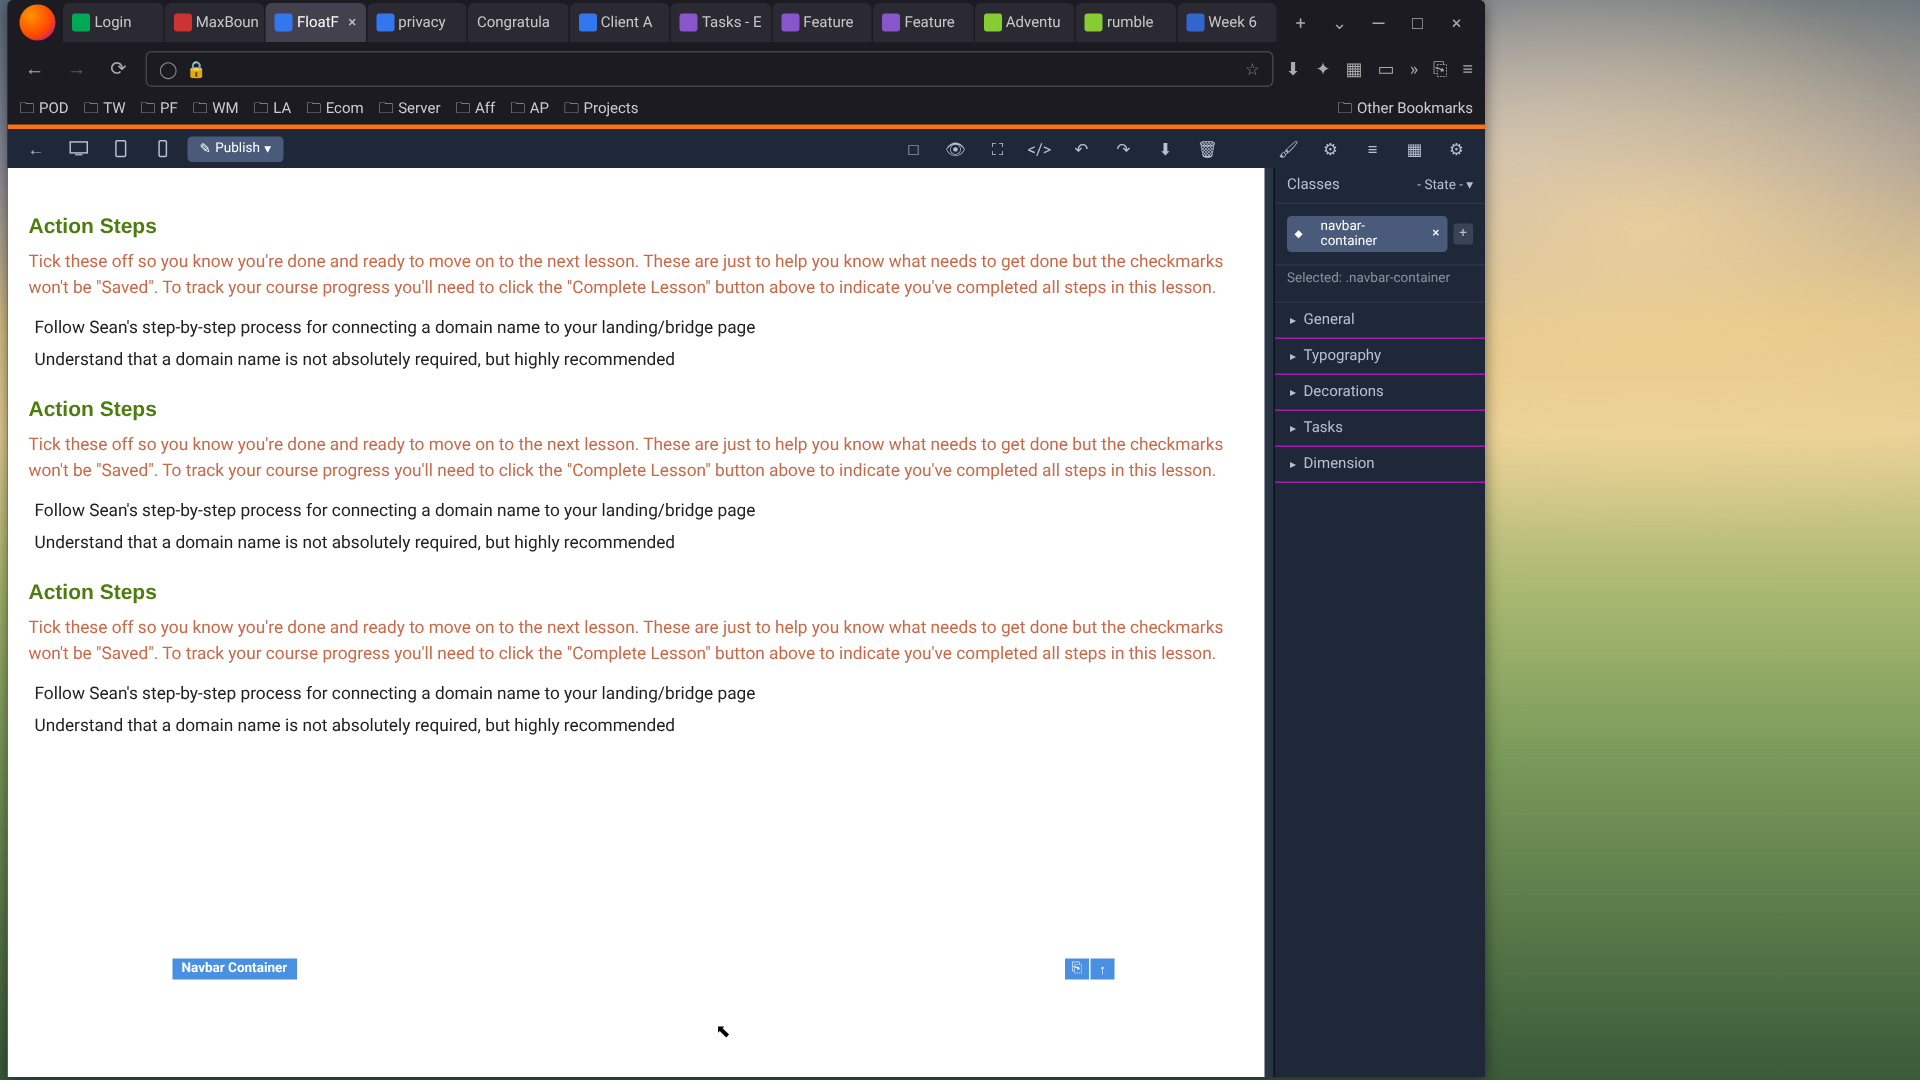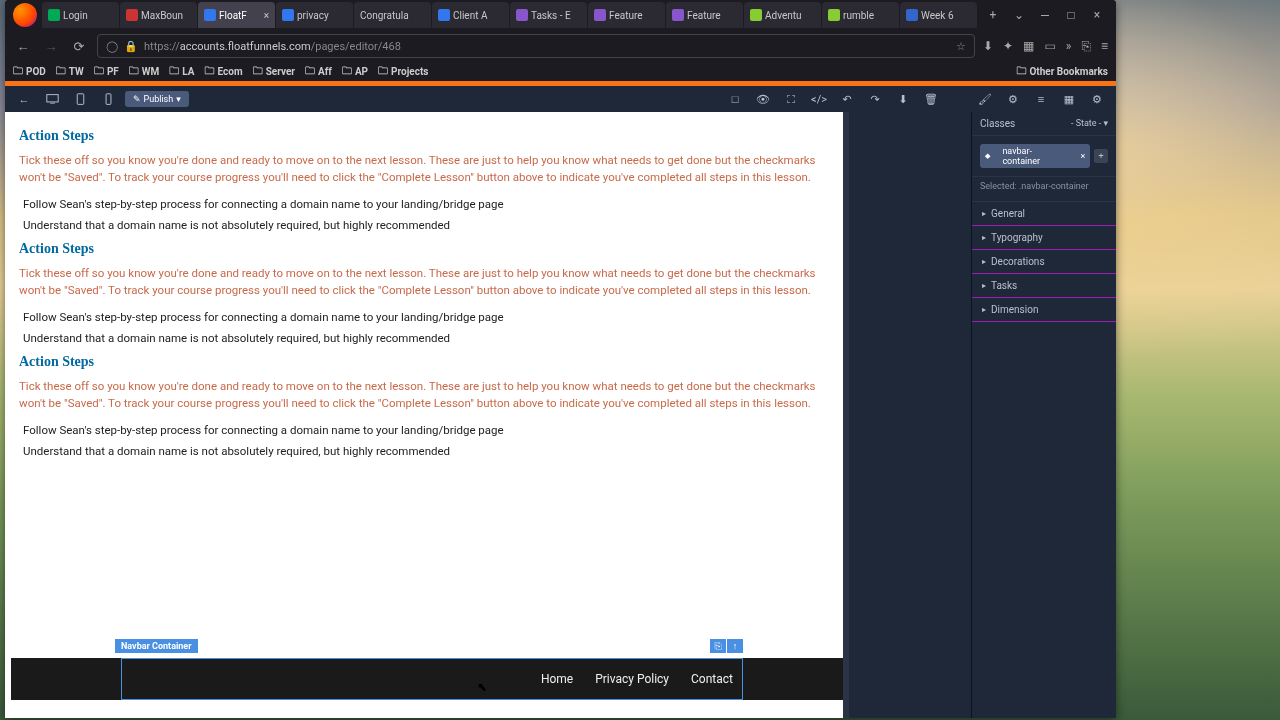--- a/index.html
+++ b/index.html
@@ -5,21 +5,21 @@
 * { margin: 0; padding: 0; box-sizing: border-box; font-family: -apple-system, BlinkMacSystemFont, "Segoe UI", Roboto, sans-serif; }
 body { background: linear-gradient(180deg, #4a5a6a 0%, #8a7a5a 30%, #c8a868 50%, #7a8a4a 70%, #4a5a3a 100%); width: 1280px; height: 720px; overflow: hidden; position: relative; }
 
 
 .wallpaper { position: absolute; inset: 0; background:
   radial-gradient(ellipse 600px 300px at 1100px 150px, rgba(255,220,150,0.7), transparent 70%),
   radial-gradient(ellipse 400px 200px at 1000px 100px, rgba(200,200,220,0.6), transparent 70%),
   linear-gradient(180deg, #5a6a7a 0%, #8a8a9a 15%, #d8c088 30%, #e8d098 40%, #a8b870 55%, #7a9a5a 70%, #5a7a4a 85%, #3a5a3a 100%);
 }
 
-.browser { position: absolute; top: 0; left: 5px; width: 1111px; height: 718px; background: #1c1b22; border-radius: 4px 4px 0 0; overflow: hidden; box-shadow: 0 2px 10px rgba(0,0,0,0.5); }
+.browser { position: absolute; top: 0; left: 5px; width: 985px; height: 718px; background: #1c1b22; border-radius: 4px 4px 0 0; overflow: hidden; box-shadow: 0 2px 10px rgba(0,0,0,0.5); }
 
 
 .tabbar { height: 30px; background: #1c1b22; display: flex; align-items: center; padding: 0 4px; gap: 1px; }
 .ff-brand { width: 24px; height: 24px; border-radius: 50%; background: radial-gradient(circle at 30% 30%, #ff9500, #ff4500 60%, #9400d3); margin: 0 4px; flex-shrink: 0; }
 .tab { height: 26px; background: #2b2a33; color: #c8c8c8; font-size: 10px; display: flex; align-items: center; padding: 0 6px; border-radius: 4px 4px 0 0; min-width: 0; flex: 1; max-width: 90px; overflow: hidden; white-space: nowrap; gap: 3px; }
 .tab.active { background: #42414d; color: #fff; justify-content: center; }
 .tab .tabicon { width: 12px; height: 12px; flex-shrink: 0; border-radius: 2px; }
 .tab .tabclose { margin-left: auto; font-size: 10px; opacity: 0.7; flex-shrink: 0; }
 .ic-green { background: #0a5; } .ic-red { background: #c33; } .ic-blue { background: #37e; } .ic-purple { background: #85c; } .ic-lime { background: #8c3; } .ic-cobalt { background: #36c; }
 .tab-controls { display: flex; gap: 8px; padding: 0 6px; flex-shrink: 0; align-items: center; }
@@ -33,40 +33,40 @@
 .urlfield { flex: 1; height: 24px; background: #1c1b22; border: 1px solid #444; border-radius: 4px; display: flex; align-items: center; padding: 0 8px; gap: 6px; color: #ccc; font-size: 11px; }
 .urlfield .shield { color: #888; }
 .urlfield .lock { color: #888; }
 .urlfield .text { flex: 1; color: #ccc; }
 .urlfield .dim { color: #888; }
 .urlfield .star { margin-left: auto; color: #888; }
 .toolicons { display: flex; gap: 10px; align-items: center; }
 .toolicons span { color: #aaa; font-size: 12px; }
 
 
-.bookmarks { height: 24px; background: #1c1b22; display: flex; align-items: center; padding: 0 8px; gap: 10px; font-size: 10px; color: #ccc; border-bottom: 5px solid #f97316; font-weight: bold; }
+.bookmarks { height: 24px; background: #1c1b22; display: flex; align-items: center; padding: 0 8px; gap: 10px; font-size: 10px; color: #ccc; border-bottom: 3px solid #f97316; }
 .bm { display: flex; align-items: center; gap: 3px; }
 .bm::before { content: "🗀"; font-size: 10px; }
 .bm-right { margin-left: auto; }
 
 
 .editorbar { height: 26px; background: #1e2838; display: flex; align-items: center; padding: 0 8px; gap: 6px; }
 .ebtn { width: 22px; height: 20px; display: flex; align-items: center; justify-content: center; color: #b8c0d0; font-size: 11px; border-radius: 3px; }
 .ebtn svg { width: 13px; height: 13px; fill: #b8c0d0; }
 .publish { background: #4a5a7a; color: #fff; font-size: 9px; padding: 3px 8px; border-radius: 3px; display: flex; align-items: center; gap: 3px; }
 .ebar-spacer { flex: 1; }
 
 
 .workspace { display: flex; height: calc(100% - 112px); }
 .canvas-area { flex: 1; background: #1e2838; padding: 0; display: flex; }
 .canvas { background: #fff; width: 838px; height: 100%; overflow-y: auto; position: relative; }
 .canvas-scroll { width: 6px; background: #2a3444; }
 
 .content { padding: 14px; font-family: Georgia, serif; font-size: 11.5px; line-height: 1.45; color: #333; }
-.sect-title { color: #0369a1; font-weight: bold; font-size: 14px; margin-bottom: 6px; font-family: Liberation Serif, serif; }
+.sect-title { color: #4d7c0f; font-weight: bold; font-size: 14px; margin-top: 14px; margin-bottom: 6px; font-family: Liberation Sans, sans-serif; }
 .sect-desc { color: #c86a4a; margin-bottom: 10px; }
 .step { color: #222; margin: 5px 0 5px 4px; }
 
 .sel-label { position: absolute; left: 110px; bottom: 65px; background: #4a90e2; color: #fff; font-size: 9px; padding: 2px 6px; z-index: 10; font-weight: bold; }
 .sel-ctrls { position: absolute; right: 100px; bottom: 65px; display: flex; gap: 1px; z-index: 10; }
 .sel-ctrls span { background: #4a90e2; color: #fff; width: 16px; height: 14px; display: flex; align-items: center; justify-content: center; font-size: 9px; }
 .navbar { position: absolute; bottom: 18px; left: 6px; right: 0; height: 42px; background: #1a1a1a; display: flex; align-items: center; }
 .navbar-sel { position: absolute; left: 110px; right: 100px; top: 0; bottom: 0; border: 1px solid #4a90e2; }
 .navlinks { position: absolute; right: 110px; display: flex; gap: 22px; font-family: Georgia, serif; color: #eee; font-size: 12px; }
 
@@ -154,21 +154,20 @@
     </div>
   </div>
 
   <div class="urlbar">
     <div class="navbtn">←</div>
     <div class="navbtn dim">→</div>
     <div class="navbtn">⟳</div>
     <div class="urlfield">
       <span class="shield">◯</span>
       <span class="lock">🔒</span>
-      <span class="text"><span class="dim">https://</span><span>accounts.floatfunnels.com</span><span class="dim">/pages/editor/468</span></span>
       <span class="star">☆</span>
     </div>
     <div class="toolicons">
       <span>⬇</span>
       <span>✦</span>
       <span>▦</span>
       <span>▭</span>
       <span>»</span>
       <span>⎘</span>
       <span>≡</span>
@@ -249,28 +248,20 @@
           <div class="step">Follow Sean's step-by-step process for connecting a domain name to your landing/bridge page</div>
           <div class="step">Understand that a domain name is not absolutely required, but highly recommended</div>
           <div style="height:120px"></div>
         </div>
 
         <div class="sel-label">Navbar Container</div>
         <div class="sel-ctrls">
           <span>⎘</span>
           <span>↑</span>
         </div>
-        <div class="navbar">
-          <div class="navbar-sel"></div>
-          <div class="navlinks">
-            <span>Home</span>
-            <span>Privacy Policy</span>
-            <span>Contact</span>
-          </div>
-        </div>
         <div class="cursor">⬉</div>
       </div>
       <div class="canvas-scroll"></div>
     </div>
 
     <div class="panel">
       <div class="panel-head">
         <span class="lbl">Classes</span>
         <span class="state-sel"><span>- State -</span> ▾</span>
       </div>

